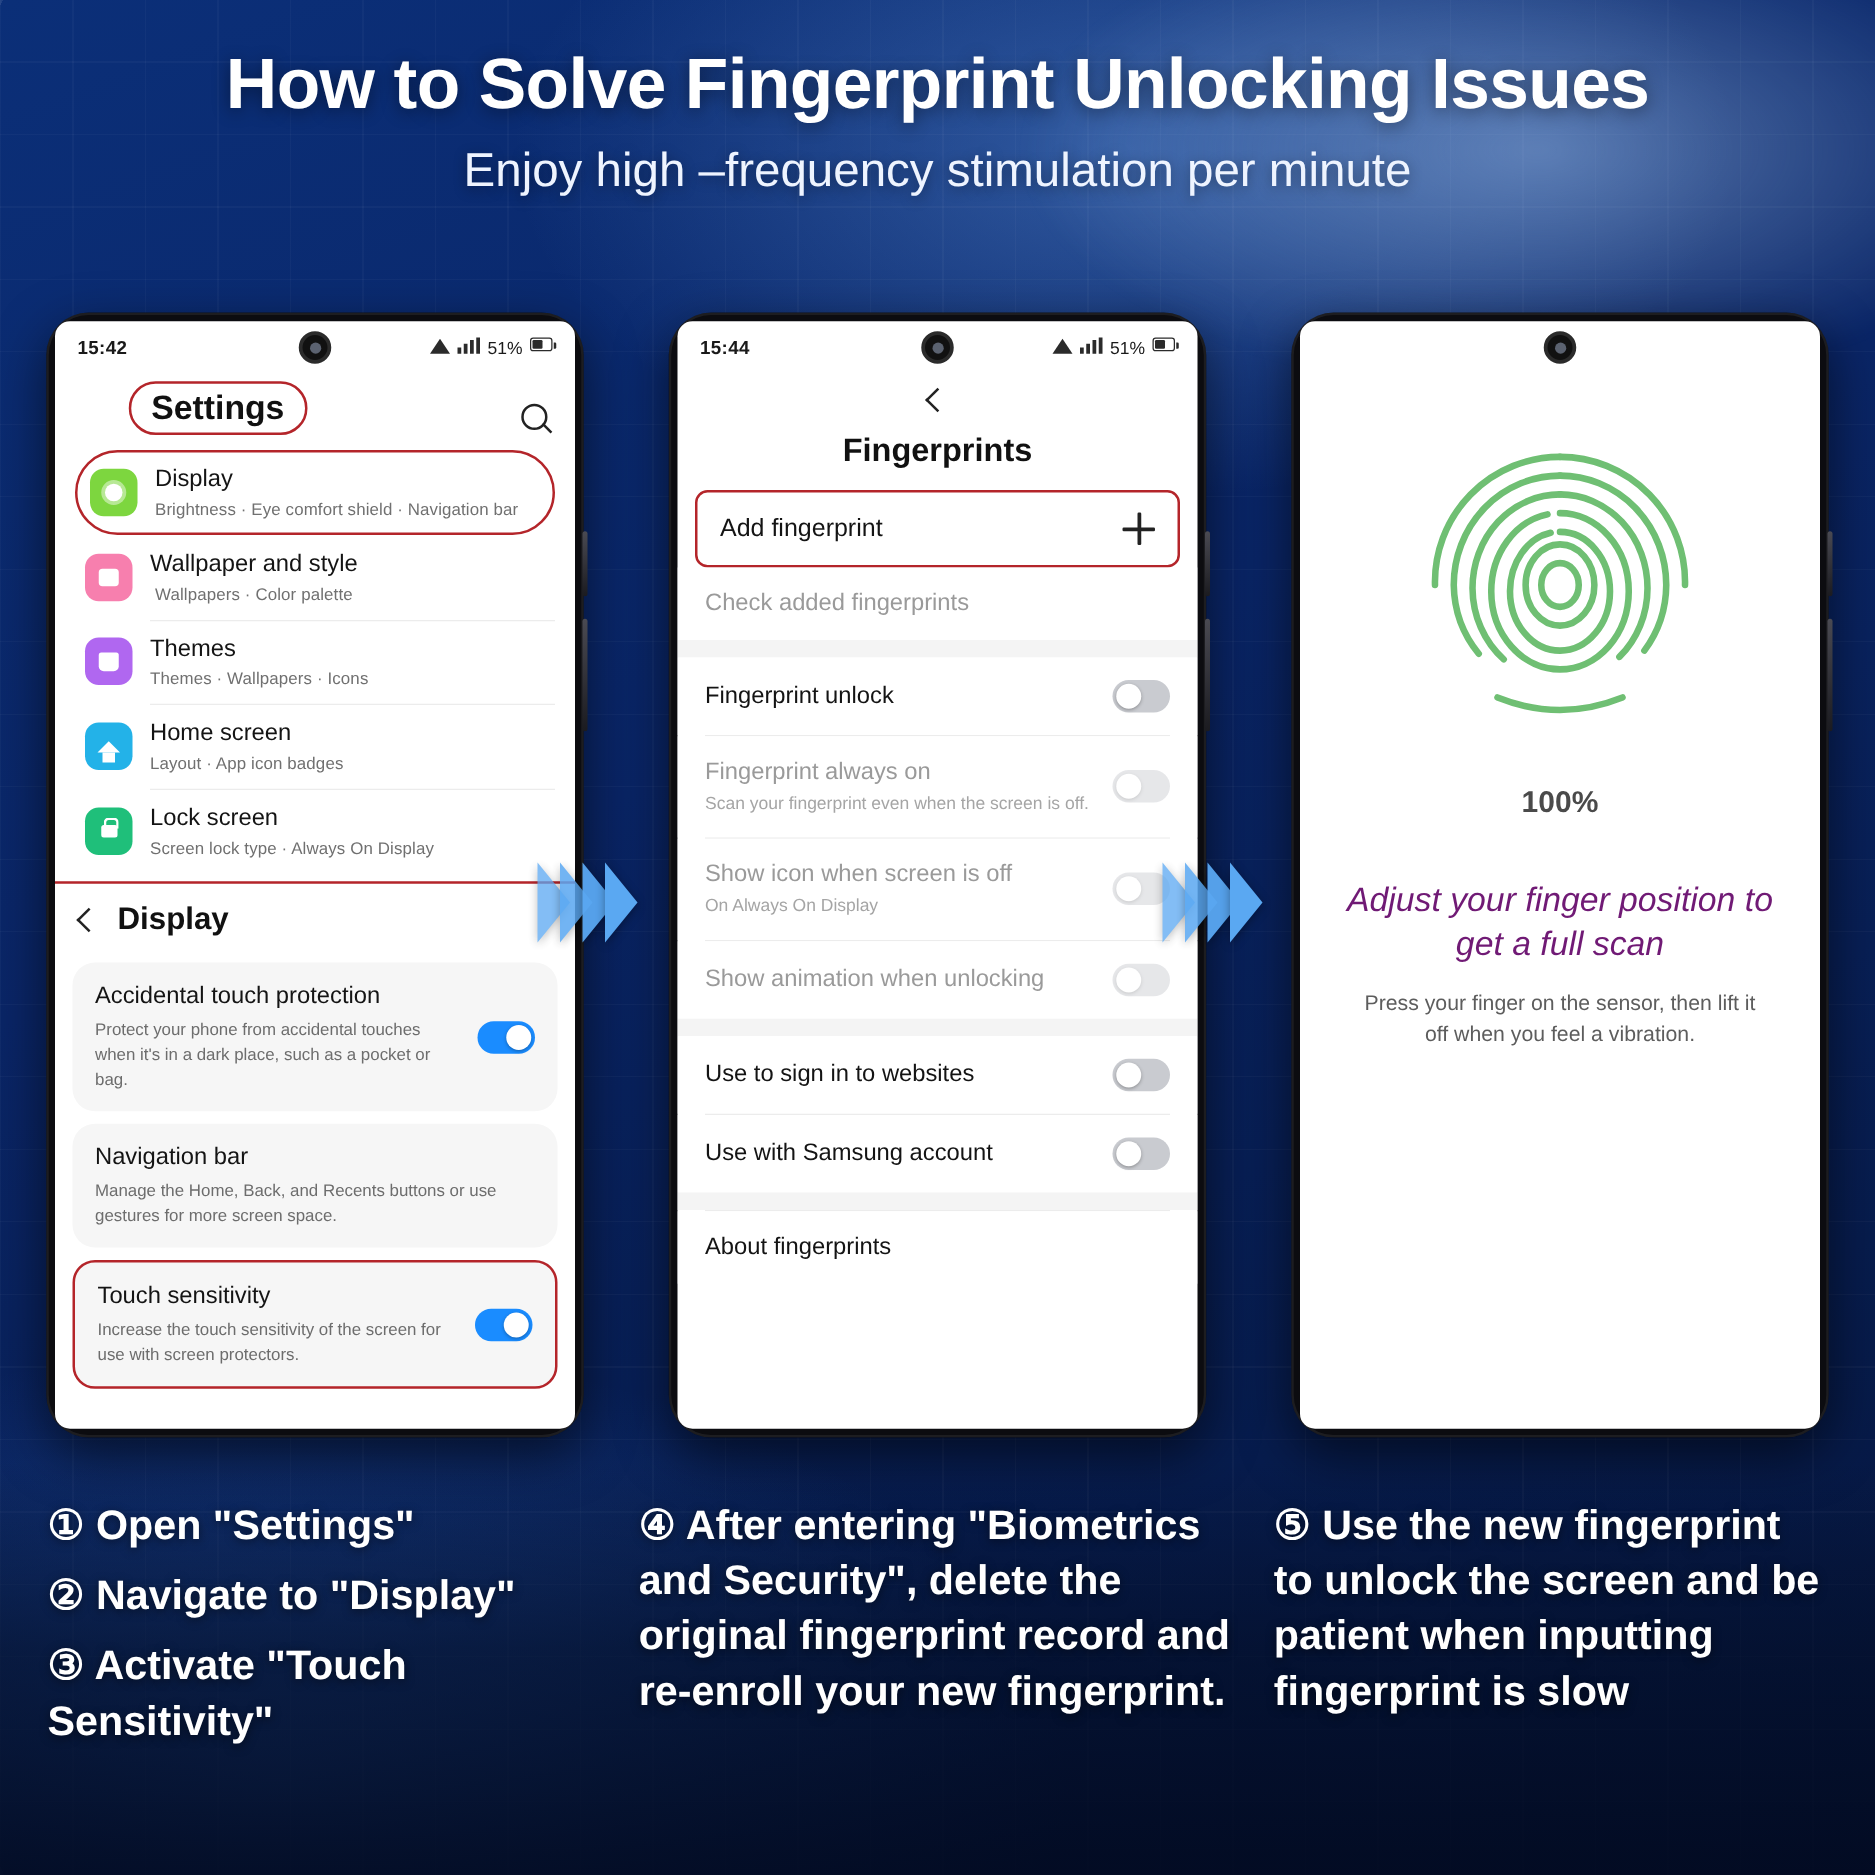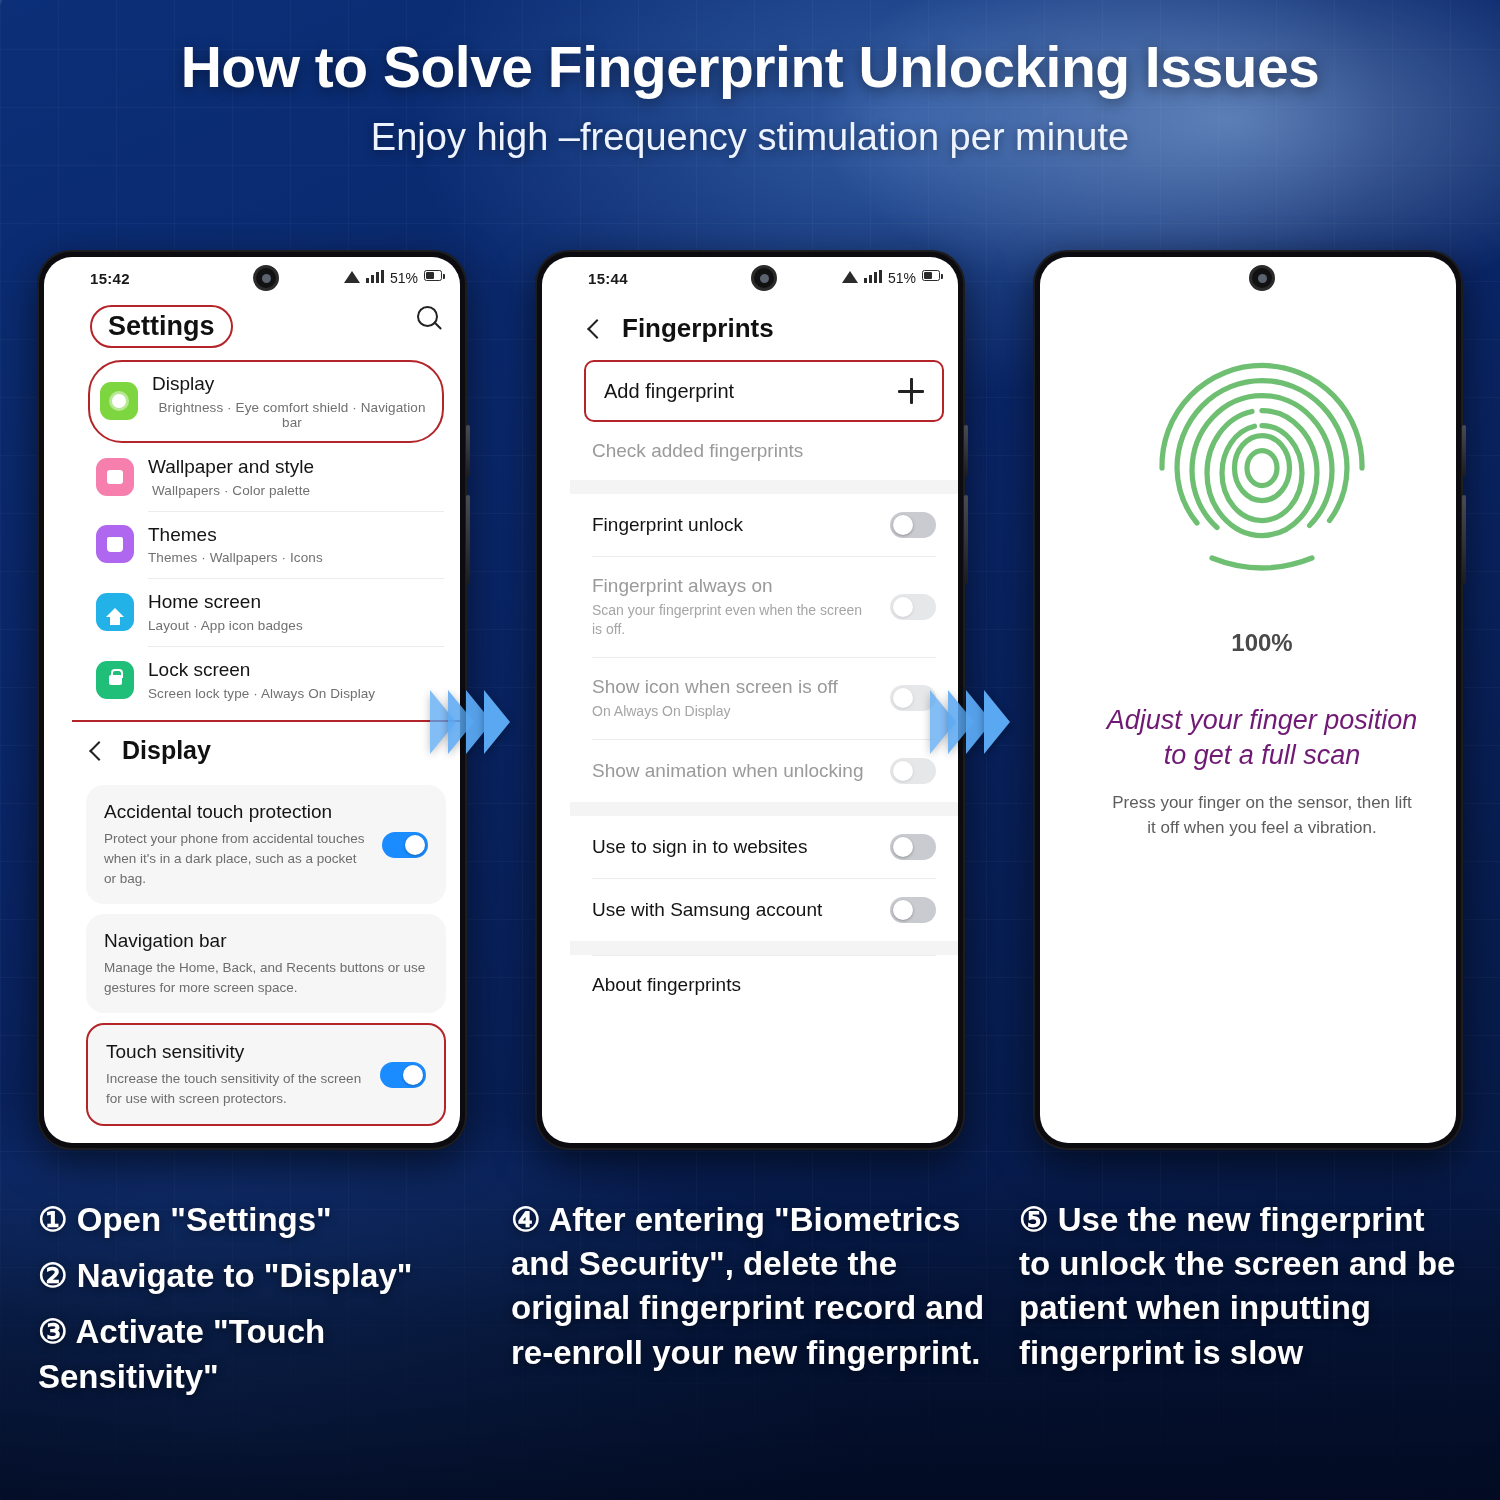--- a/index.html
+++ b/index.html
@@ -68,24 +68,23 @@
   }
   .phone::before, .phone::after {
     content:""; position:absolute; right:-3px; width:4px; border-radius:3px;
     background: linear-gradient(180deg,#4a4a52,#1b1b20);
   }
   .phone::before { top:175px; height:52px; }
   .phone::after  { top:245px; height:90px; }
   .screen {
     width: 100%; height: 100%;
     background: #ffffff;
-    border-radius: 28px;
+    border-radius: 12px;
     overflow: hidden;
     position: relative;
-    padding-left: 28px;
   }
 
   
   .statusbar {
     height: 42px; display: flex; align-items: center;
     padding: 0 18px; font-size: 15px; color: #1a1a1a; position: relative;
   }
   .sb-time { font-weight: 600; letter-spacing: .3px; }
   .sb-right { margin-left: auto; display: flex; gap: 6px; font-size: 14px; }
   .camera {
@@ -102,21 +101,21 @@
   }
   .bars { display:flex; align-items:flex-end; gap:2px; height:13px; }
   .bars i { width:3px; background:#2b2b2b; display:block; }
   .bars i:nth-child(1){height:5px;} .bars i:nth-child(2){height:8px;}
   .bars i:nth-child(3){height:11px;} .bars i:nth-child(4){height:13px;}
   .batt { width:18px; height:11px; border:1.6px solid #2b2b2b; border-radius:2.5px; position:relative; }
   .batt::after{content:"";position:absolute;right:-3.5px;top:3px;width:2px;height:5px;background:#2b2b2b;border-radius:0 1px 1px 0;}
   .batt i{position:absolute;left:1px;top:1px;bottom:1px;width:50%;background:#2b2b2b;border-radius:1px;display:block;}
 
   
-  .app-bar { display:flex; align-items:flex-start; padding: 6px 18px 12px; }
+  .app-bar { display:flex; align-items:flex-end; padding: 6px 18px 12px; margin-left: 41px; }
   .app-title { font-size: 27px; font-weight: 600; color:#111; }
   .pill-outline {
     border: 2.5px solid #b4252a; border-radius: 26px; padding: 4px 16px; display:inline-block;
   }
   .search-icon { margin-left:auto; width:26px; height:26px; position:relative; }
   .search-icon::before{content:"";position:absolute;left:1px;top:1px;width:17px;height:17px;border:2.4px solid #222;border-radius:50%;}
   .search-icon::after{content:"";position:absolute;right:1px;bottom:1px;width:10px;height:2.4px;background:#222;transform:rotate(45deg);transform-origin:right;}
 
   .settings-list { padding: 0 16px; }
   .set-row { display:flex; align-items:center; gap:14px; padding: 13px 8px; position:relative; }
@@ -158,21 +157,21 @@
   .card.row .txt { flex:1; min-width:0; }
   .card.outline { border:2.5px solid #b4252a; background:#f6f6f6; }
 
   .toggle { width:46px; height:26px; border-radius:14px; background:#c9cbd0; position:relative; flex:0 0 46px; }
   .toggle i { position:absolute; top:3px; left:3px; width:20px; height:20px; border-radius:50%; background:#fff; box-shadow:0 1px 3px rgba(0,0,0,.3); }
   .toggle.on { background:#1a8cff; }
   .toggle.on i { left:23px; }
   .toggle.dim { opacity:.45; }
 
   
-  .fp-bar { display:flex; align-items:center; gap:18px; padding: 14px 20px 14px; }
+  .fp-bar { display:flex; align-items:center; gap:18px; padding: 14px 20px 14px; flex-direction: column; }
   .fp-title { font-size: 26px; font-weight:600; color:#111; }
   .add-fp {
     margin: 2px 14px 0; border:2.5px solid #b4252a; border-radius: 10px;
     display:flex; align-items:center; padding: 16px 18px; background:#fff;gap:44px;
   }
   .add-fp .label { font-size: 20px; color:#141414; }
   .plus { margin-left:auto; width:26px; height:26px; position:relative; }
   .plus::before,.plus::after{content:"";position:absolute;background:#222;border-radius:1px;}
   .plus::before{left:0;top:11.5px;width:26px;height:3px;}
   .plus::after{top:0;left:11.5px;height:26px;width:3px;}

